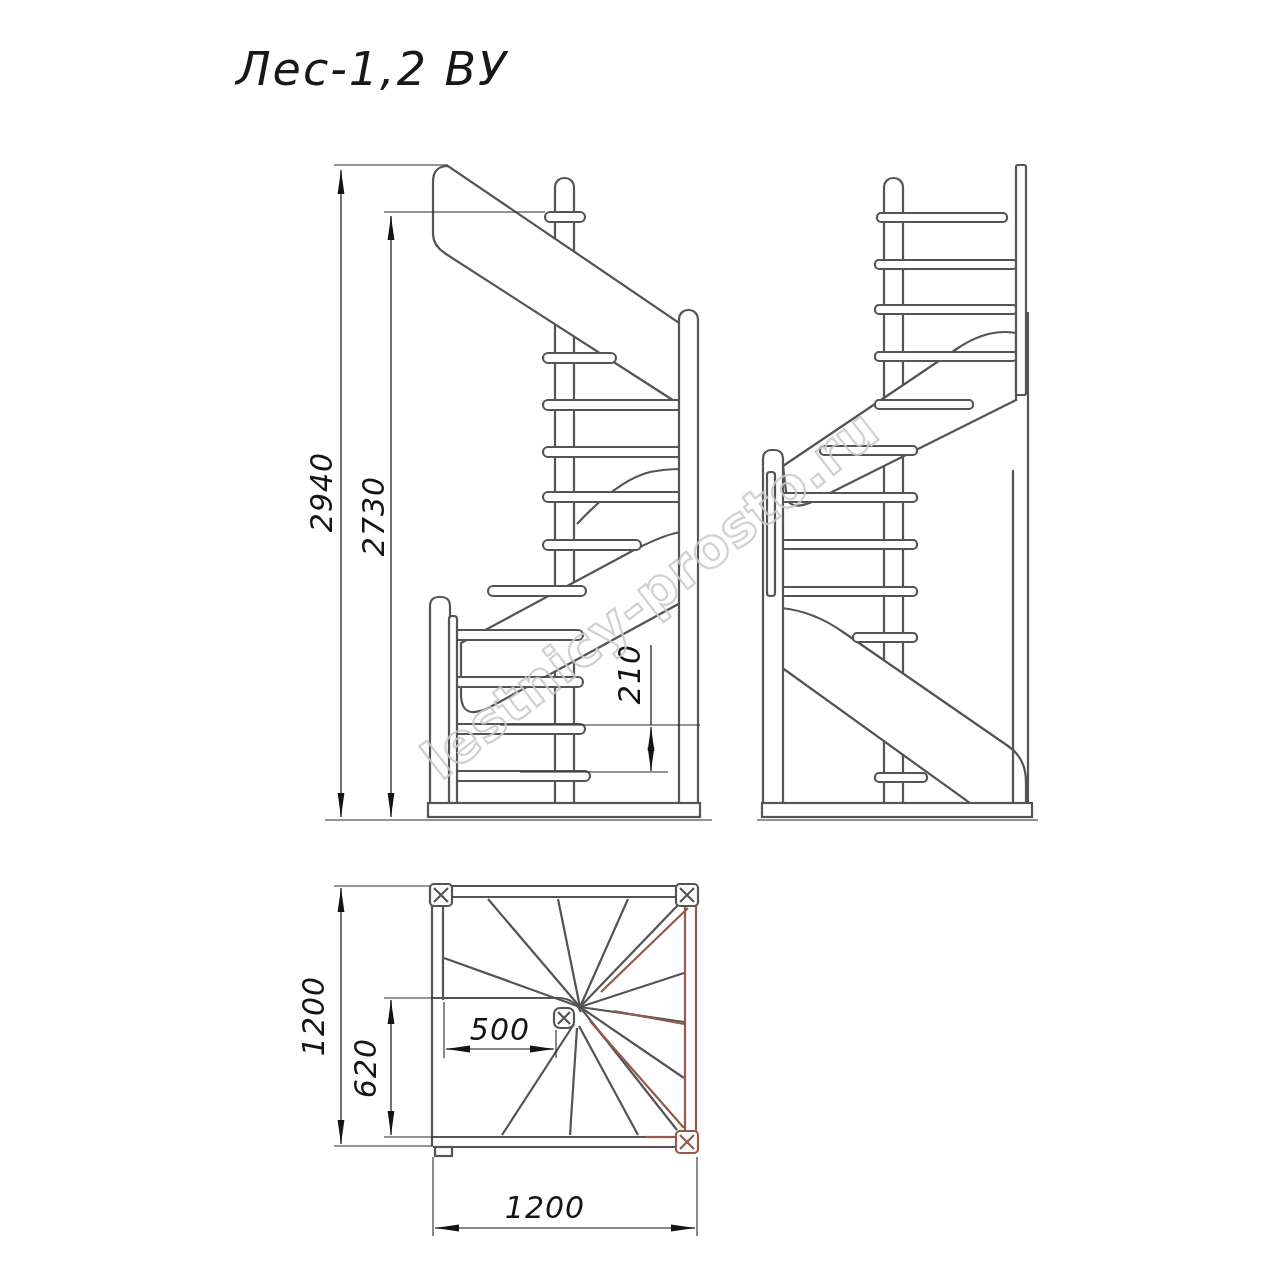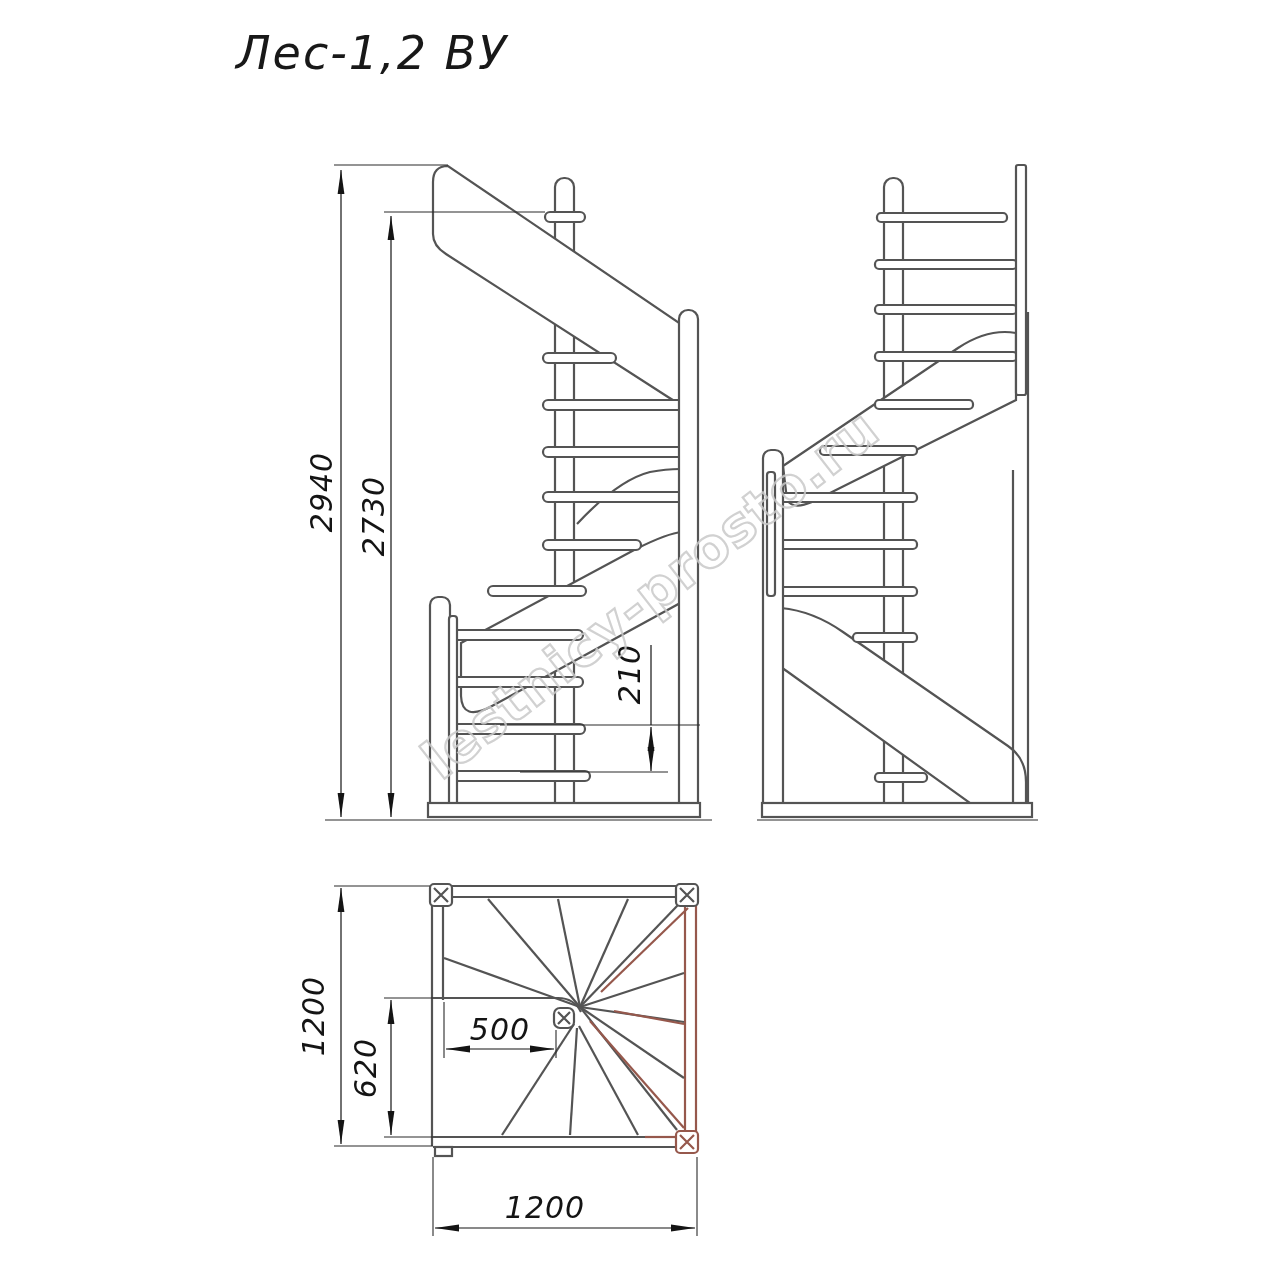--- a/index.html
+++ b/index.html
@@ -1,18 +1,18 @@
 <!DOCTYPE html>
 <html><head>
 <meta charset="utf-8">
 <style>
   html,body{margin:0;padding:0;background:#ffffff;width:1280px;height:1280px;overflow:hidden;}
   #stage{position:relative;width:1280px;height:1280px;background:#fff;font-family:"DejaVu Sans",sans-serif;}
   .title{
-    position:absolute;left:236px;top:28px;
+    position:absolute;left:236px;top:44px;
     font:italic 400 46px/1.1 "DejaVu Sans",sans-serif;
     color:#181818;letter-spacing:2px;white-space:nowrap;
   }
   .watermark{
     position:absolute;left:428px;top:736px;height:58px;line-height:58px;
     transform:rotate(-38deg);transform-origin:0 50%;
     font:700 54px "DejaVu Sans",sans-serif;white-space:nowrap;letter-spacing:1px;
     color:transparent;-webkit-text-stroke:2.2px #c9c9c9;opacity:.85;
     pointer-events:none;
   }

